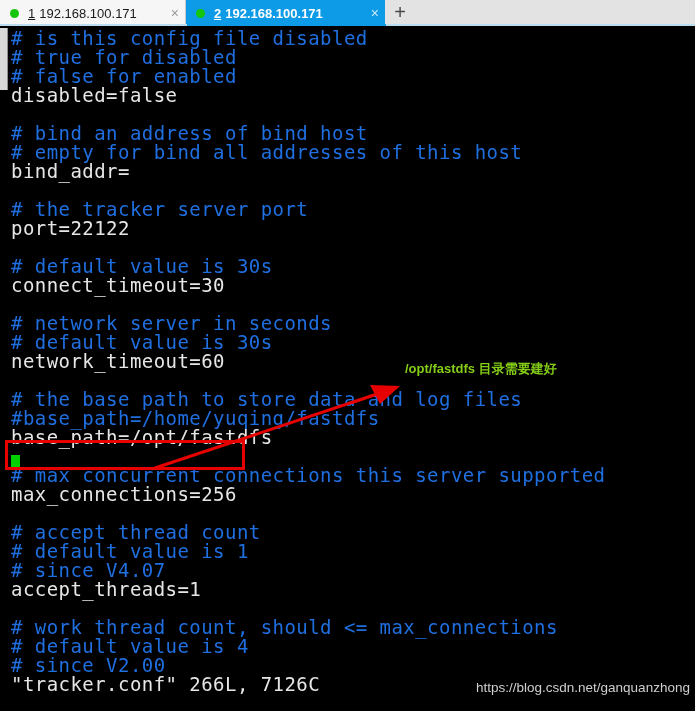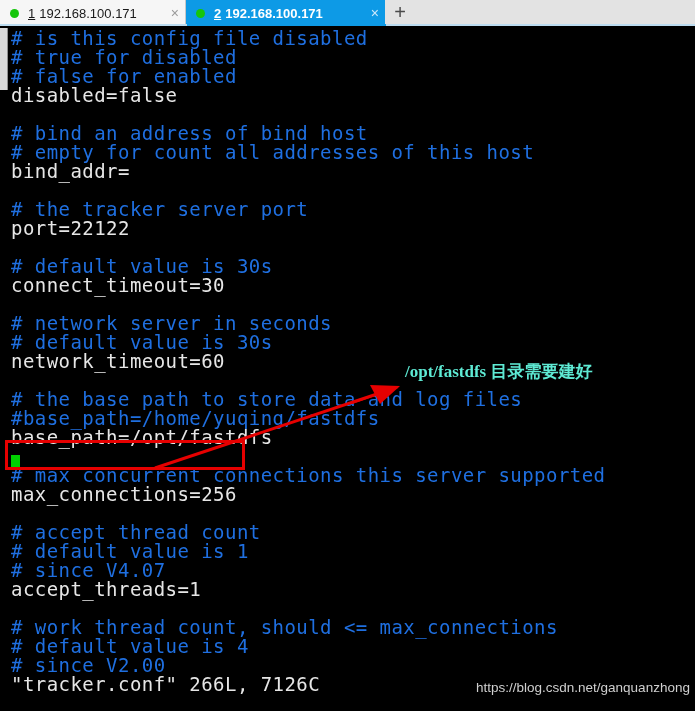--- a/index.html
+++ b/index.html
@@ -163,23 +163,23 @@
     position: absolute;
     left: 0; top: 0;
     width: 695px;
     height: 711px;
     pointer-events: none;
   }
   #annotation-text {
     position: absolute;
     left: 405px;
     top: 360px;
-    color: #5eead4;
-    font-family: Liberation Serif, serif;
-    font-size: 17px;
+    color: #84cc16;
+    font-family: Liberation Sans, sans-serif;
+    font-size: 13px;
     font-weight: bold;
     white-space: nowrap;
   }
   #watermark {
     position: absolute;
     left: 432px;
     top: 680px;
     color: #cfcfcf;
     font-family: "Liberation Sans", sans-serif;
     font-size: 13.5px;
@@ -218,21 +218,21 @@
     <div id="scrollbar-thumb"></div>
   </div>
 
   <div id="lines">
       <div class="line comment"># is this config file disabled</div>
       <div class="line comment"># true for disabled</div>
       <div class="line comment"># false for enabled</div>
       <div class="line code">disabled=false</div>
       <div class="line blank"></div>
       <div class="line comment"># bind an address of bind host</div>
-      <div class="line comment"># empty for count all addresses of this host</div>
+      <div class="line comment"># empty for bind all addresses of this host</div>
       <div class="line code">bind_addr=</div>
       <div class="line blank"></div>
       <div class="line comment"># the tracker server port</div>
       <div class="line code">port=22122</div>
       <div class="line blank"></div>
       <div class="line comment"># default value is 30s</div>
       <div class="line code">connect_timeout=30</div>
       <div class="line blank"></div>
       <div class="line comment"># network server in seconds</div>
       <div class="line comment"># default value is 30s</div>

